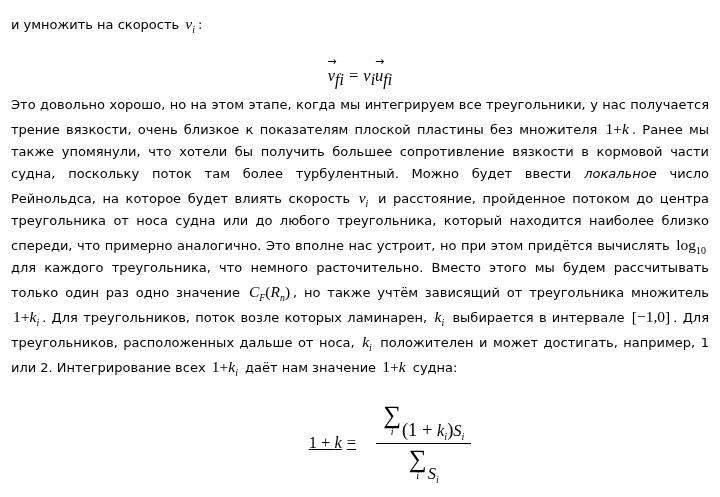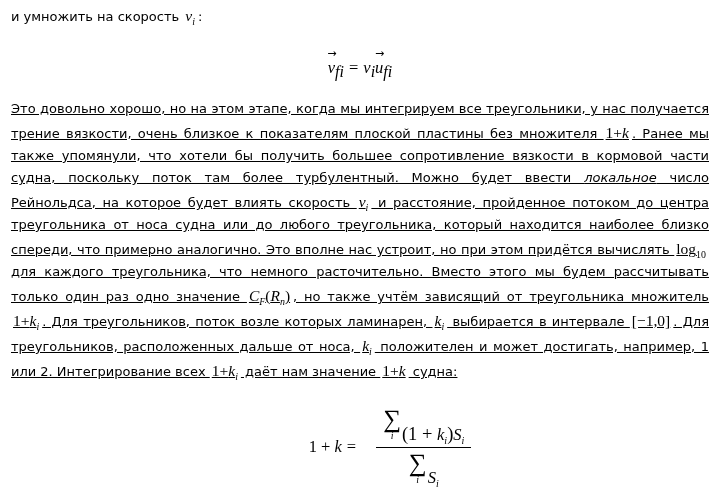--- a/index.html
+++ b/index.html
@@ -4,35 +4,34 @@
 <style>
   html, body {
     margin: 0; padding: 0;
     width: 720px; height: 497px;
     overflow: hidden;
     background: #ffffff;
   }
   .page {
     box-sizing: border-box;
     width: 720px; height: 497px;
-    padding: 3px 11px 0 11px;
+    padding: 11px 11px 0 11px;
     color: #000000;
     font-family: "DejaVu Sans", "Liberation Sans", sans-serif;
     font-size: 13px;
   }
   .intro {
     line-height: 22px;
     text-align: left;
     margin: 0;
   }
   .para {
-    margin: 20px 0 0 0;
+    margin: 8px 0 0 0;
     line-height: 22px;
     text-align: justify;
-    text-decoration: underline;
   }
   .para em, .intro em { font-style: italic; }
   
   .m {
     font-family: "Liberation Serif", serif;
     font-size: 15.5px;
     line-height: 25px;
     white-space: nowrap;
     padding: 0 3px 0 2px;
   }
@@ -64,21 +63,21 @@
   }
   .f2 {
     margin-top: 22px;
     display: flex;
     align-items: center;
     justify-content: center;
     transform: translateX(30px);
   }
   .f2 i { font-style: italic; }
   .f2 sub { font-size: 10px; font-style: italic; line-height: 0; }
-  .f2-lhs { margin-right: 20px; white-space: nowrap; }
+  .f2-lhs { margin-right: 20px; white-space: nowrap; text-decoration: underline; }
   .f2-lhs .rel { padding-left: 5px; }
   .frac {
     display: inline-flex;
     flex-direction: column;
     align-items: center;
   }
   .num {
     border-bottom: 1.4px solid #000;
     padding: 0 7px 2px 7px;
   }

